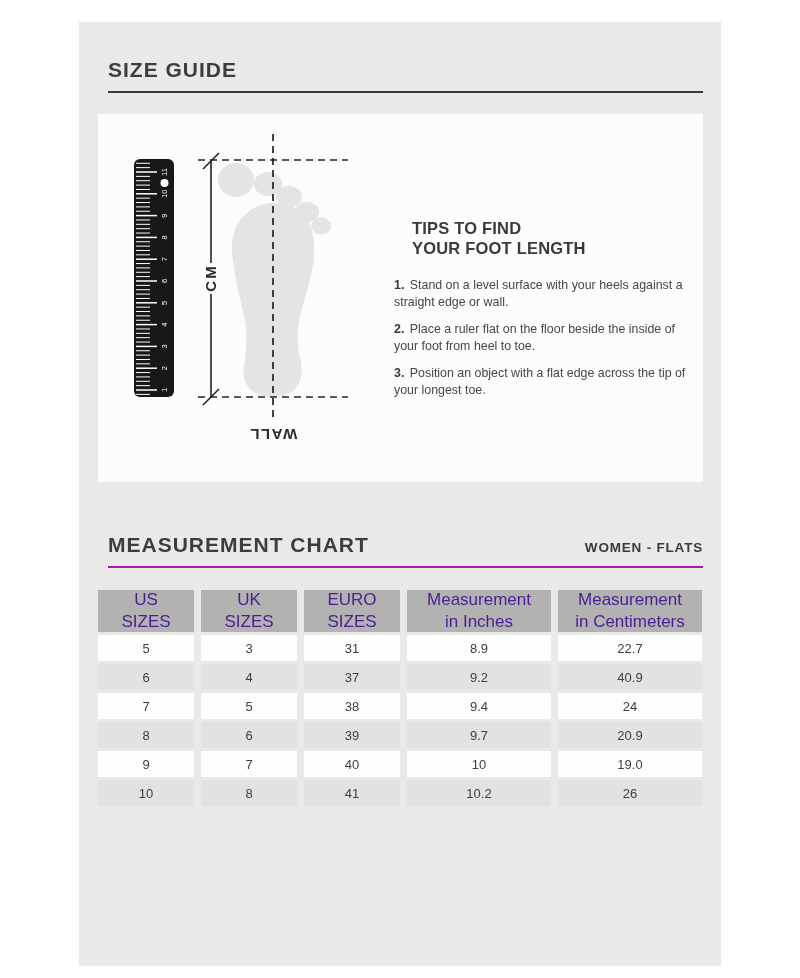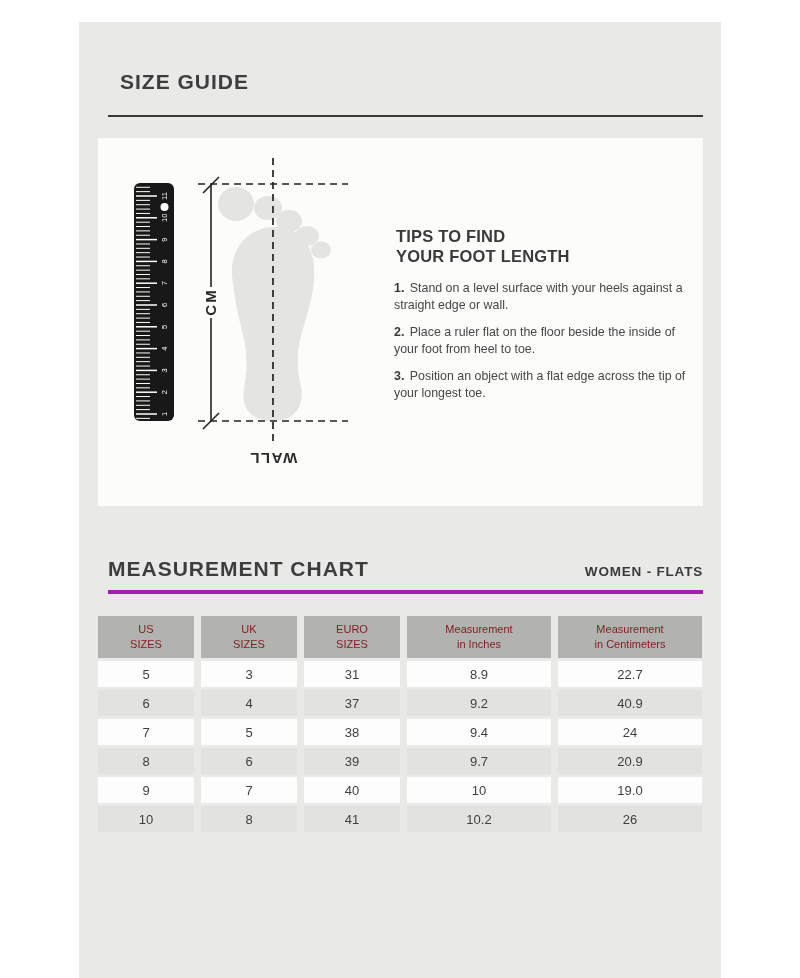--- a/index.html
+++ b/index.html
@@ -1,32 +1,32 @@
 <!DOCTYPE html>
 <html><head>
 <meta charset="utf-8">
 <style>
   html,body{margin:0;padding:0;background:#ffffff;}
   body{width:800px;height:978px;font-family:"Liberation Sans",sans-serif;-webkit-font-smoothing:antialiased;}
   .card{box-sizing:border-box;width:642px;margin:22px auto 0;background:#e9e9e8;padding:36px 18px 160px 18px;}
   .rule-row{margin-left:11px;border-bottom:2px solid #3a3a3a;padding-bottom:9px;}
-  .page-title{margin:12px;font-size:21px;font-weight:700;letter-spacing:1px;color:#3d3d3d;}
+  .page-title{margin:0;font-size:21px;font-weight:700;letter-spacing:1px;color:#3d3d3d;}
   .panel{position:relative;width:605px;height:368px;background:#fcfcfb;margin:21px 0 0 1px;}
   .illus{position:absolute;left:0;top:0;}
   .tips{position:absolute;left:296px;top:86px;width:300px;}
-  .tips-heading{margin:2px;font-size:16.5px;line-height:1.24;font-weight:700;color:#3a3a3a;letter-spacing:.2px;}
+  .tips-heading{margin:18px;font-size:16.5px;line-height:1.24;font-weight:700;color:#3a3a3a;letter-spacing:.2px;}
   .tips-heading span{display:block;}
   .tips-list{margin-top:13px;}
   .tip{font-size:12.4px;line-height:1.38;color:#474747;margin-bottom:10px;}
   .tip b{color:#3a3a3a;margin-right:2px;}
-  .mc-head{display:flex;justify-content:space-between;align-items:flex-end;margin:51px 0 0 11px;border-bottom:4px solid #a21caf;padding-bottom:9px;}
+  .mc-head{display:flex;justify-content:space-between;align-items:flex-end;margin:51px 0 0 11px;border-bottom:2px solid #a21caf;padding-bottom:9px;}
   .mc-title{margin:0;font-size:21px;font-weight:700;letter-spacing:1px;color:#3d3d3d;}
   .mc-sub{font-size:13.5px;font-weight:700;letter-spacing:.8px;color:#3a3a3a;padding-bottom:2px;}
   .chart{display:grid;grid-template-columns:96px 96px 96px 144px 144px;column-gap:7px;row-gap:3px;margin:22px 0 0 1px;}
-  .hcell{background:#b2b2b1;color:#7f1d1d;height:42px;display:flex;flex-direction:column;justify-content:center;align-items:center;font-size:11px;line-height:1.32;}
+  .hcell{background:#b2b2b1;color:#4c1d95;height:42px;display:flex;flex-direction:column;justify-content:center;align-items:center;font-size:17px;line-height:1.32;}
   .cell{height:26px;display:flex;align-items:center;justify-content:center;font-size:13px;color:#3f3f3f;}
   .row-odd{background:#fdfdfd;}
   .row-even{background:#e2e2e1;}
 </style>
 </head>
 <body>
 
 <div class="card">
 
   <div class="rule-row">

